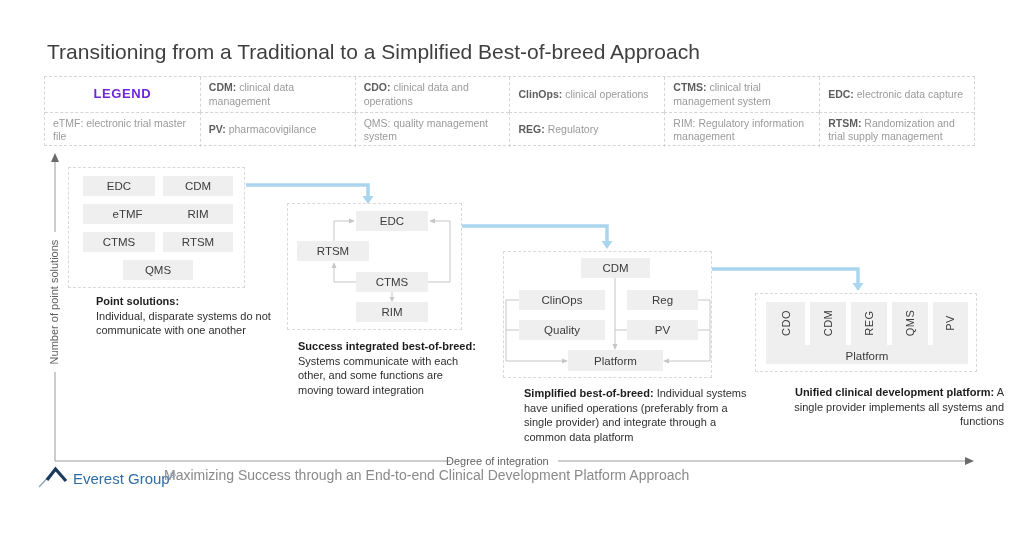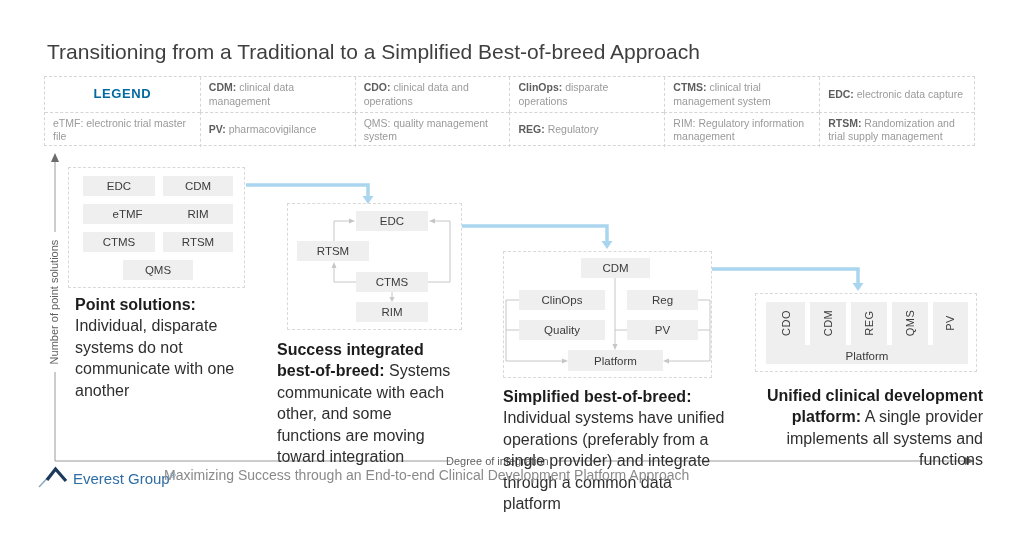--- a/index.html
+++ b/index.html
@@ -17,29 +17,29 @@
     border:1px dashed #d5d5d5;box-sizing:border-box;
   }
   .lg-cell{
     border-left:1px dashed #d5d5d5;display:flex;align-items:center;
     padding:2px 8px;box-sizing:border-box;font-size:10.5px;line-height:1.28;color:#9a9a9a;
   }
   .lg-cell.first{border-left:none;justify-content:center;}
   .lg-cell.r2{border-top:1px dashed #d5d5d5;}
   .lg-term{color:#5d5d5d;font-weight:700;}
   .lg-term.nb{font-weight:400;color:#9a9a9a;}
-  .lg-heading{color:#0369a1;font-weight:700;font-size:13px;letter-spacing:.6px;}
+  .lg-heading{color:#6d28d9;font-weight:700;font-size:13px;letter-spacing:.6px;}
   
   .stage{position:absolute;border:1px dashed #d9d9d9;box-sizing:border-box;background:transparent;}
   .sysbox{
     position:absolute;background:#efefef;color:#3b3b3b;font-size:11.5px;
     display:flex;align-items:center;justify-content:center;box-sizing:border-box;
   }
   
-  .cap{position:absolute;font-size:16px;line-height:1.34;color:#2f2f2f;}
+  .cap{position:absolute;font-size:11px;line-height:1.34;color:#2f2f2f;margin-left:21px;}
   .cap b{color:#1c1c1c;}
   .cap .blockb{display:block;}
   
   .axis-label{position:absolute;font-size:11px;color:#5f5f5f;white-space:nowrap;}
   .y-label{left:-13px;top:295px;width:136px;height:14px;text-align:center;transform:rotate(-90deg);}
   .x-label{left:446px;top:455px;}
   
   #overlay{position:absolute;left:0;top:0;pointer-events:none;}
   
   .plat-container{position:absolute;left:10px;top:8px;width:202px;height:62px;background:#efefef;}
@@ -72,21 +72,21 @@
       <span>clinical data management</span></div>
     </div>
     <div class="lg-cell">
         <div>
       <b class="lg-term">CDO:</b>
       <span>clinical data and operations</span></div>
     </div>
     <div class="lg-cell">
         <div>
       <b class="lg-term">ClinOps:</b>
-      <span>disparate operations</span></div>
+      <span>clinical operations</span></div>
     </div>
     <div class="lg-cell">
         <div>
       <b class="lg-term">CTMS:</b>
       <span>clinical trial management system</span></div>
     </div>
     <div class="lg-cell">
         <div>
       <b class="lg-term">EDC:</b>
       <span>electronic data capture</span></div>

